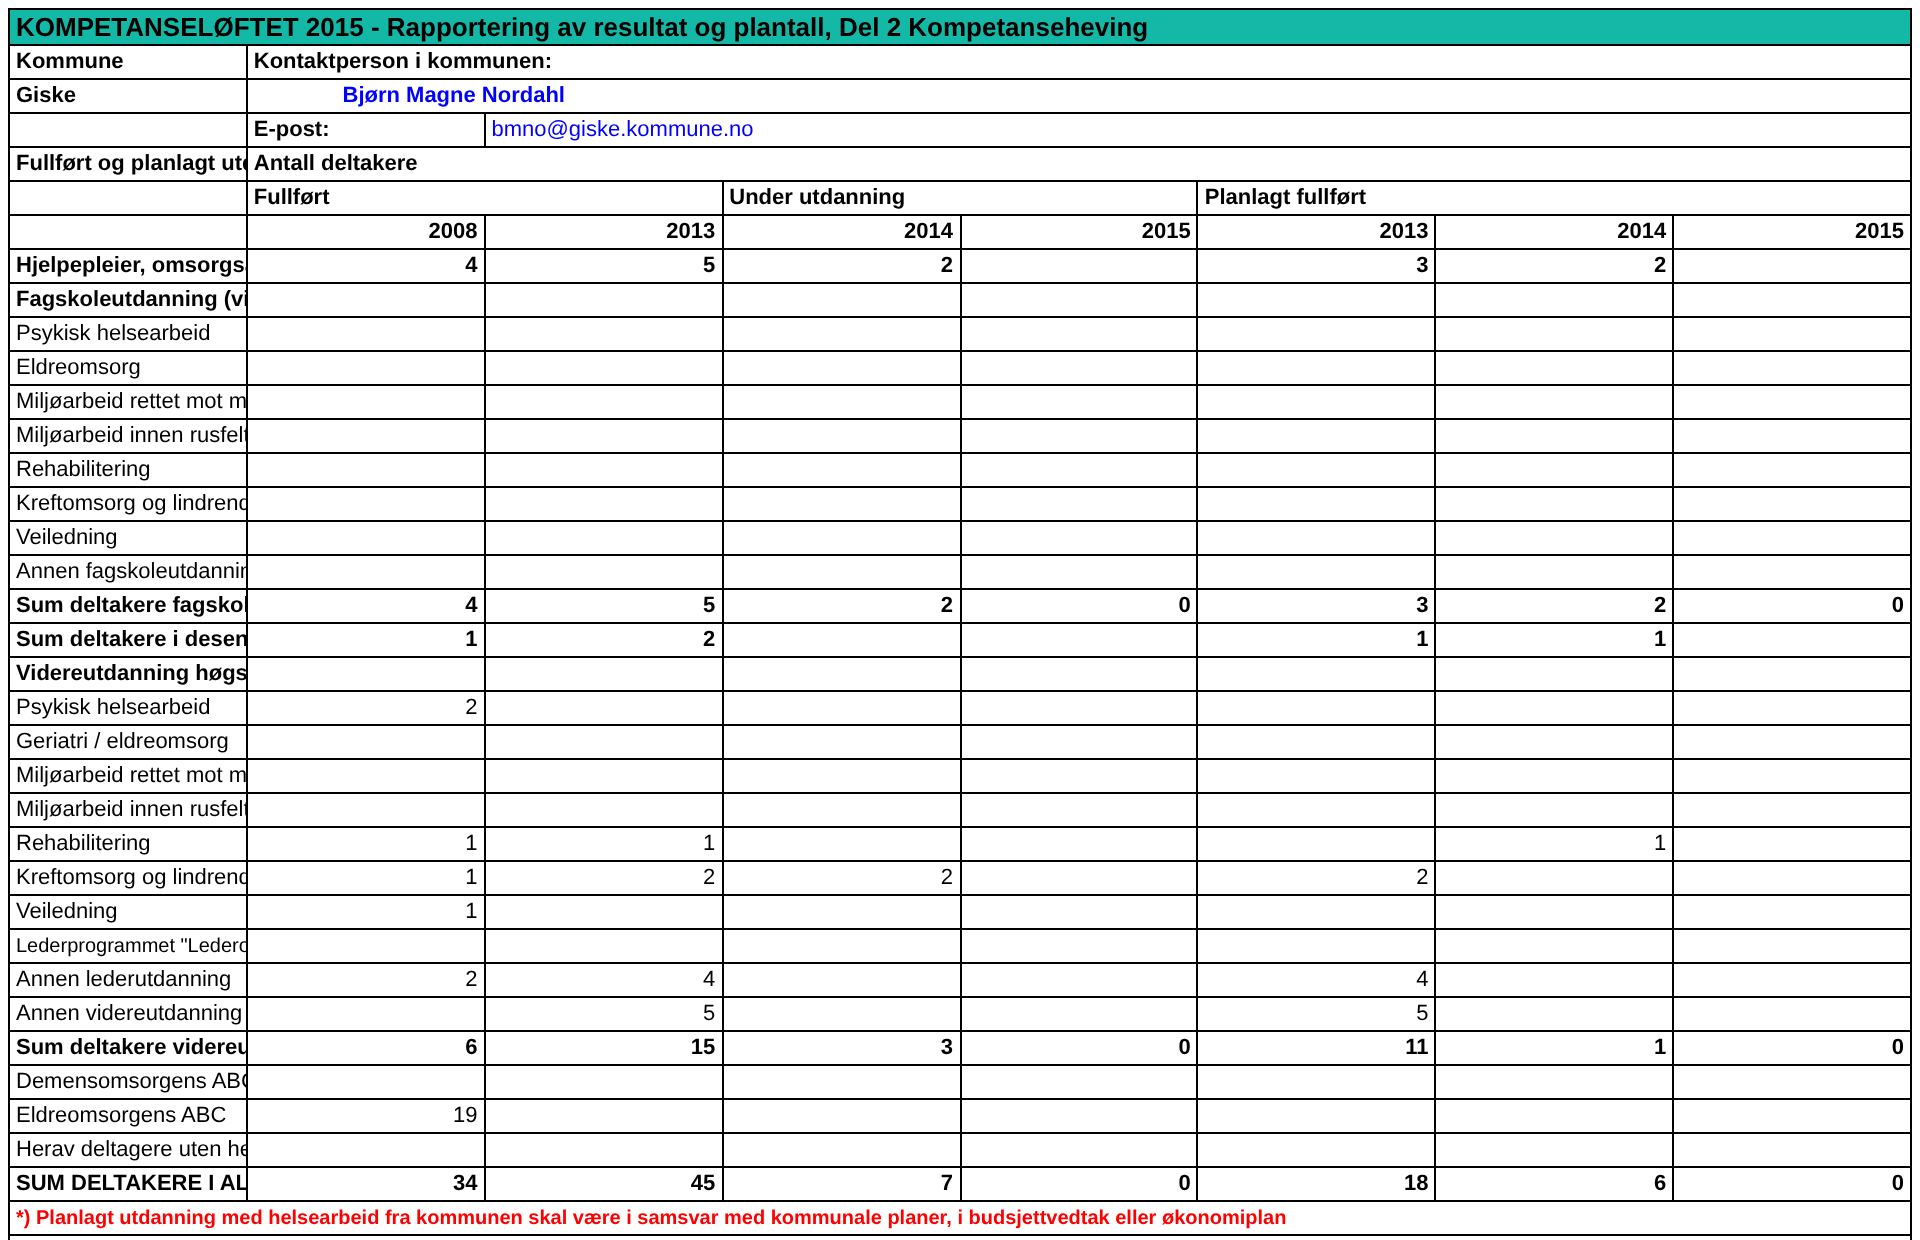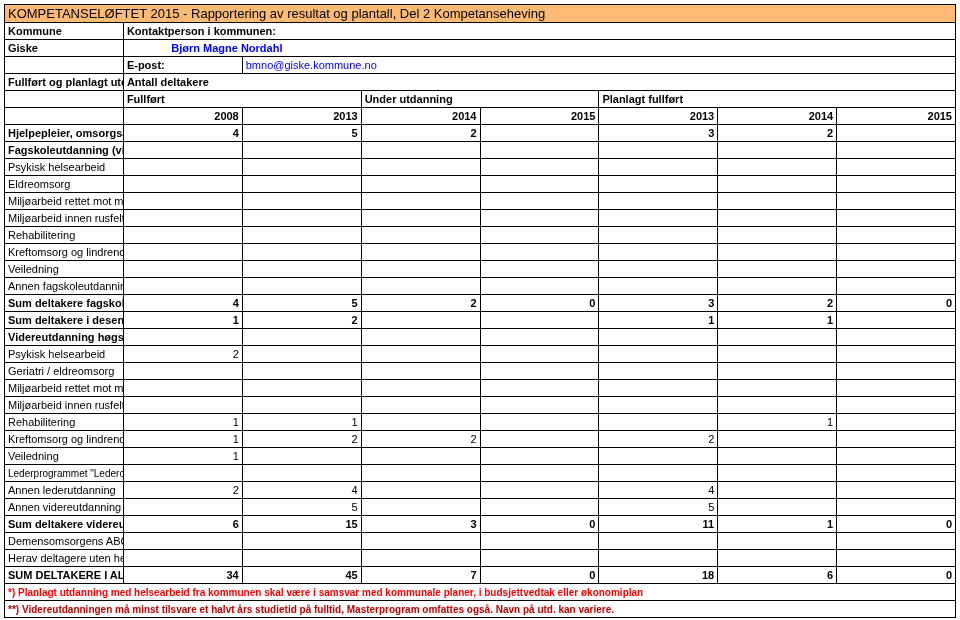--- a/index.html
+++ b/index.html
@@ -16,22 +16,22 @@
     table-layout: fixed;
   }
   td {
     border: 1px solid #000;
     padding: 1px 3px;
     height: 14px;
     overflow: hidden;
     white-space: nowrap;
   }
   .title-row td {
-    background: #fdba74;
-    font-weight: normal;
+    background: #14b8a6;
+    font-weight: bold;
     font-size: 13px;
   }
   .bold { font-weight: bold; }
   .blue { color: #0000ff; }
   .blue-u { color: #0000ff; }
   .red { color: #ff0000; font-weight: bold; }
   .darkred { color: #c00000; font-weight: bold; }
   .num { text-align: right; }
   .center { text-align: center; font-weight: bold; }
   .lab { width: 330px; }
@@ -342,20 +342,30 @@
         <td class="lab">Demensomsorgens ABC</td>
         <td class="num"></td>
         <td class="num"></td>
         <td class="num"></td>
         <td class="num"></td>
         <td class="num"></td>
         <td class="num"></td>
         <td class="num"></td>
       </tr>
       <tr>
+        <td class="lab">Eldreomsorgens ABC</td>
+        <td class="num">19</td>
+        <td class="num"></td>
+        <td class="num"></td>
+        <td class="num"></td>
+        <td class="num"></td>
+        <td class="num"></td>
+        <td class="num"></td>
+      </tr>
+      <tr>
         <td class="lab">Herav deltagere uten helse- og sosialfaglig utdanning</td>
         <td class="num"></td>
         <td class="num"></td>
         <td class="num"></td>
         <td class="num"></td>
         <td class="num"></td>
         <td class="num"></td>
         <td class="num"></td>
       </tr>
       <tr>

